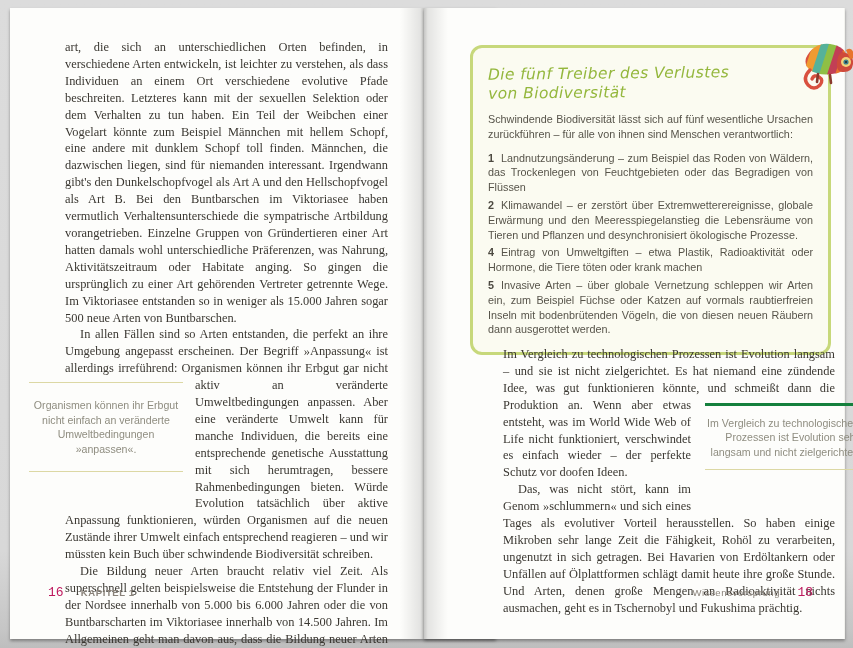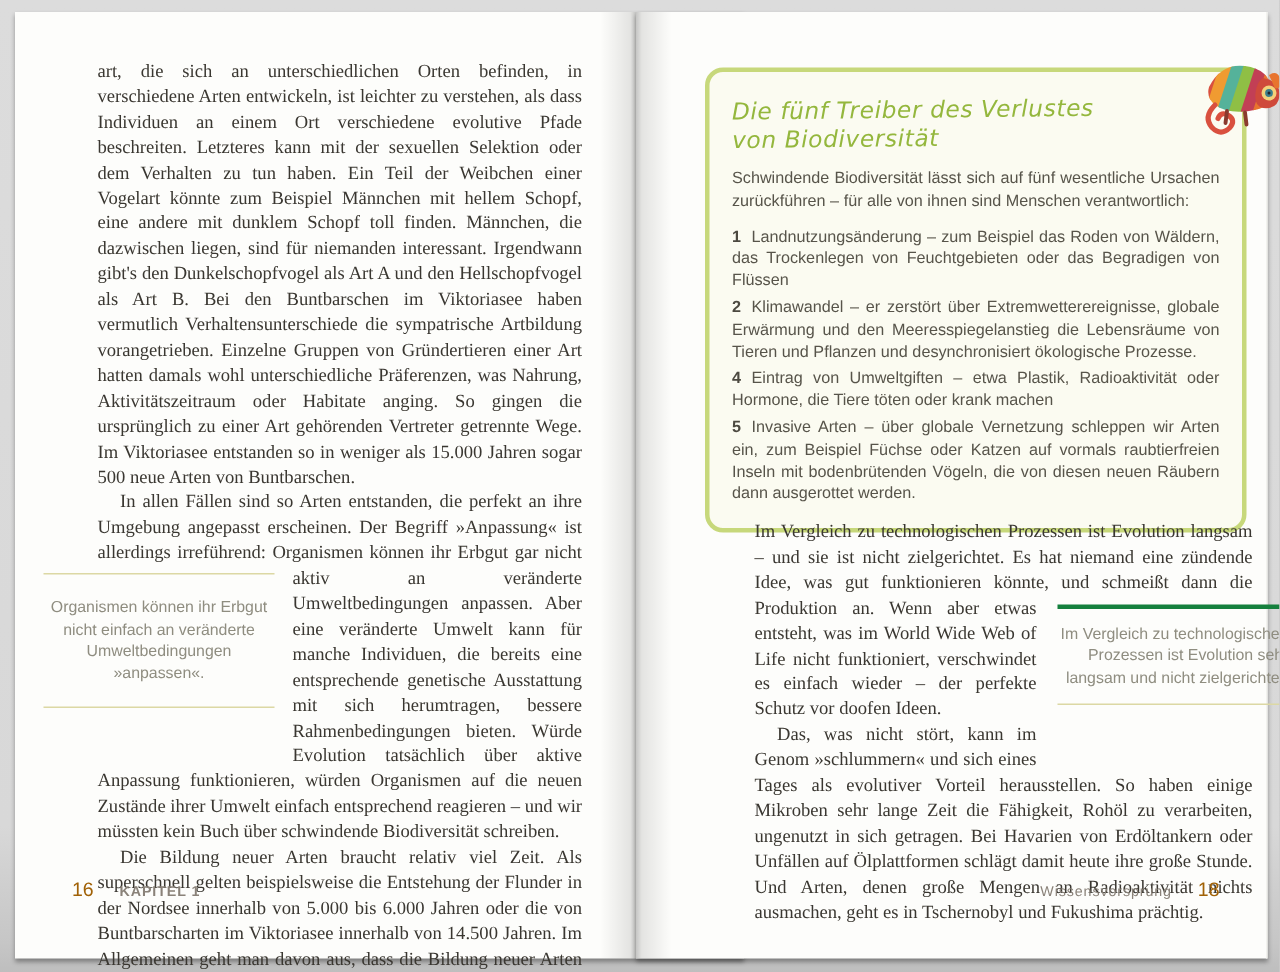--- a/index.html
+++ b/index.html
@@ -34,21 +34,21 @@
     float:right;width:152px;margin:6px -26px 30px 14px;
     padding:10px 2px;border-top:3px solid #15803d;border-bottom:1px solid #dcd8a4;
     font-family:"Liberation Sans", sans-serif;font-size:10.6px;line-height:14.5px;
     color:#8f8d80;text-align:right;text-indent:0;
   }
   .footer{
     position:absolute;top:577px;font-family:"Liberation Sans", sans-serif;
     color:#8a8279;font-size:9.5px;letter-spacing:.6px;
   }
   .footer .pagenum{
-    font-family:Liberation Sans, sans-serif;font-size:13px;color:#a16207;letter-spacing:0;
+    font-family:Liberation Mono, monospace;font-size:13px;color:#be185d;letter-spacing:0;
   }
   .footer-left{left:38px;}
   .footer-left .chapter{margin-left:14px;font-weight:bold;}
   .footer-right{right:32px;text-align:right;}
   .footer-right .pagenum{margin-left:14px;}
   
   .info-box{
     position:absolute;left:46px;top:37px;width:325px;
     background:#fbfbf1;border:3px solid #c7d87b;border-radius:12px;
     padding:14px 15px 12px 15px;

